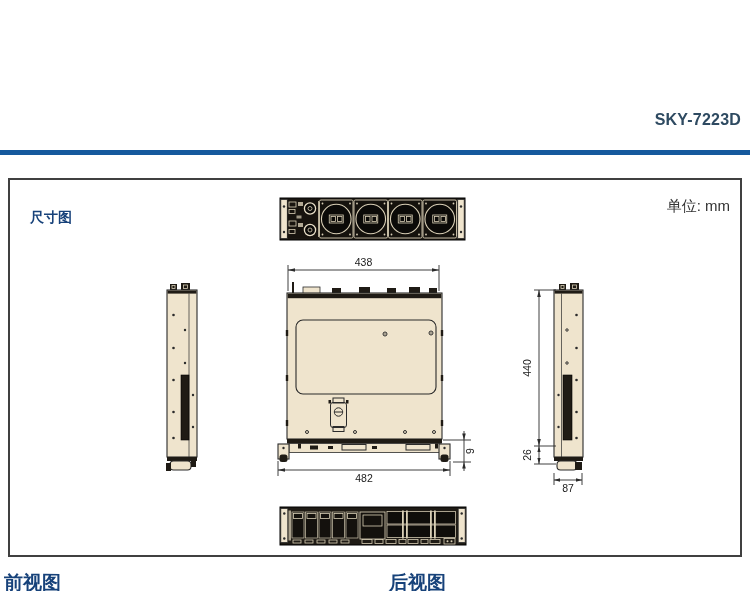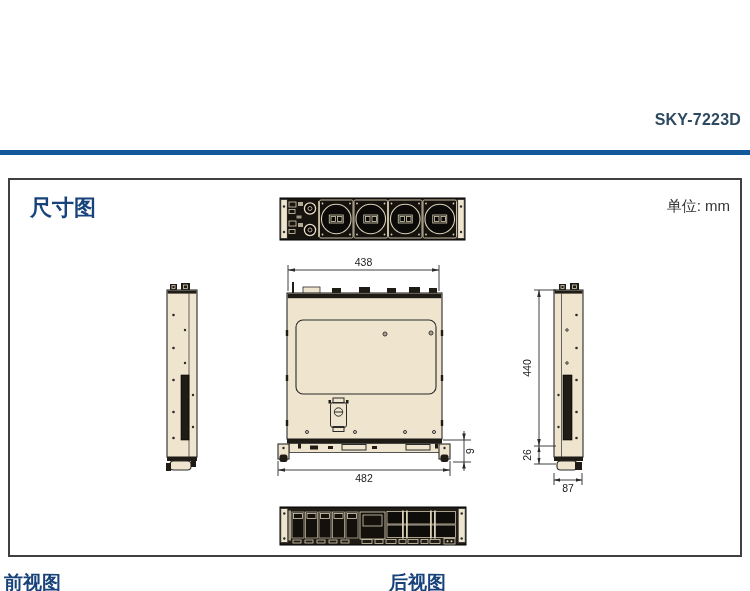--- a/index.html
+++ b/index.html
@@ -13,22 +13,22 @@
   }
   .accent-rule{
     position:absolute;left:0;top:150px;width:750px;height:5px;
     background:#15599d;
   }
   .dim-box{
     position:absolute;left:8px;top:178px;width:730px;height:375px;
     border:2px solid #404040;background:#ffffff;
   }
   .section-title{
-    position:absolute;left:20px;top:13px;
-    font-size:22px;font-weight:bold;color:#17427a;
+    position:absolute;left:20px;top:29px;
+    font-size:14px;font-weight:bold;color:#17427a;
   }
   .unit-label{
     position:absolute;right:10px;top:17px;
     font-size:15px;color:#333333;
   }
   .drawing-svg{position:absolute;left:0;top:0;}
   .view-label{
     position:absolute;top:570px;
     font-size:19px;font-weight:bold;color:#17427a;
   }

